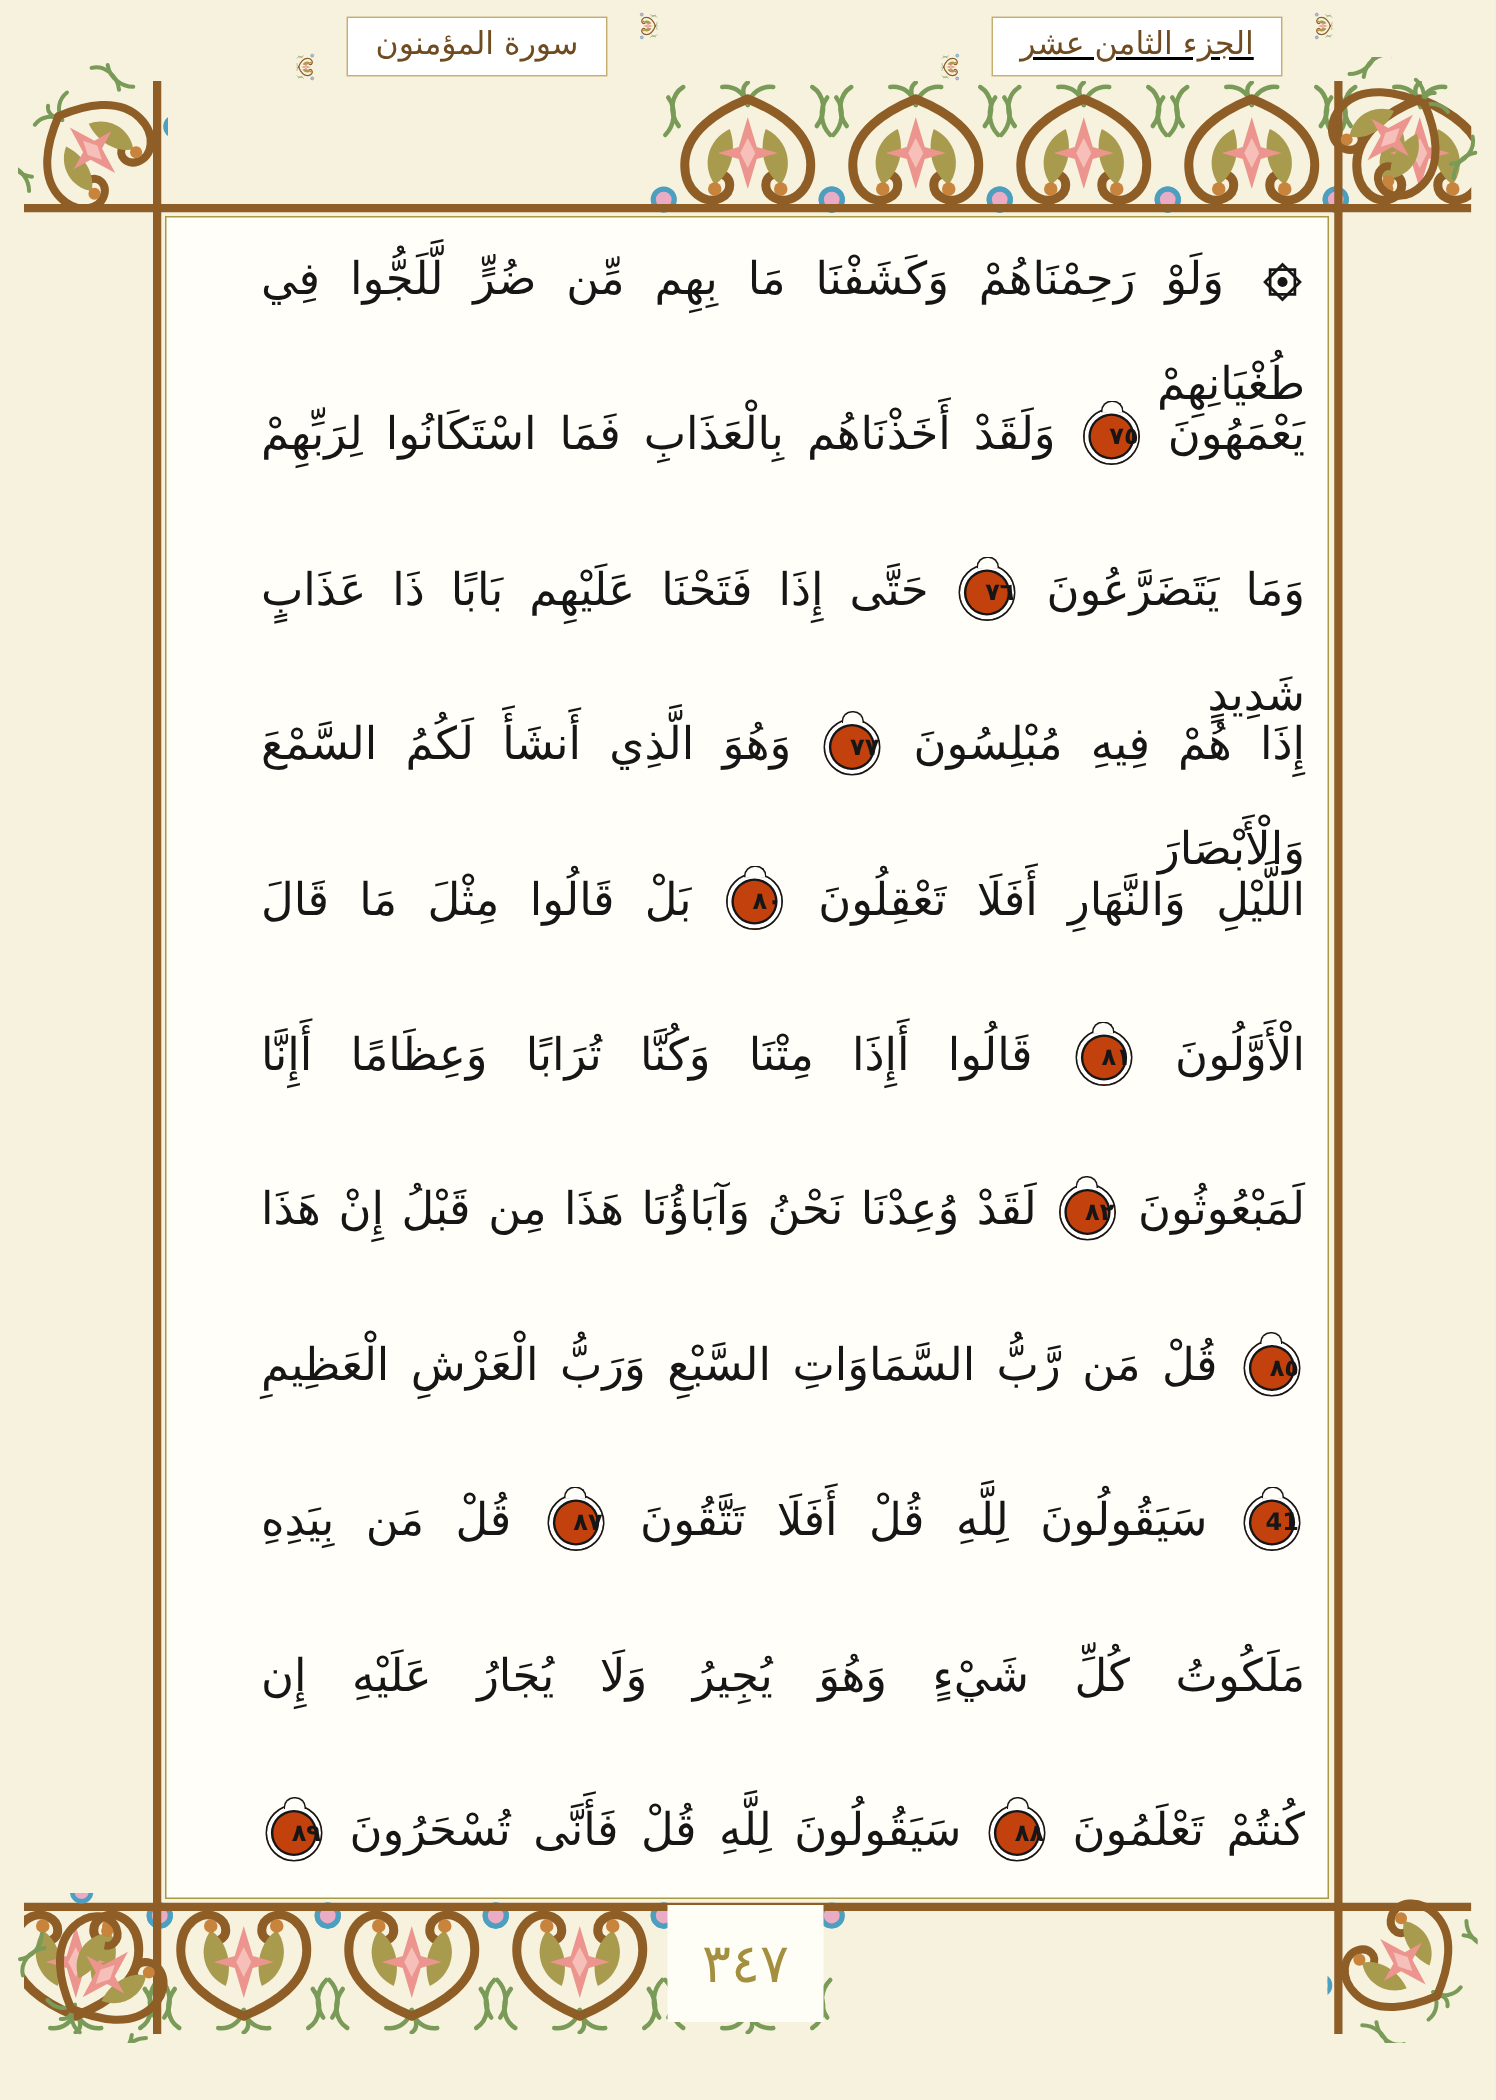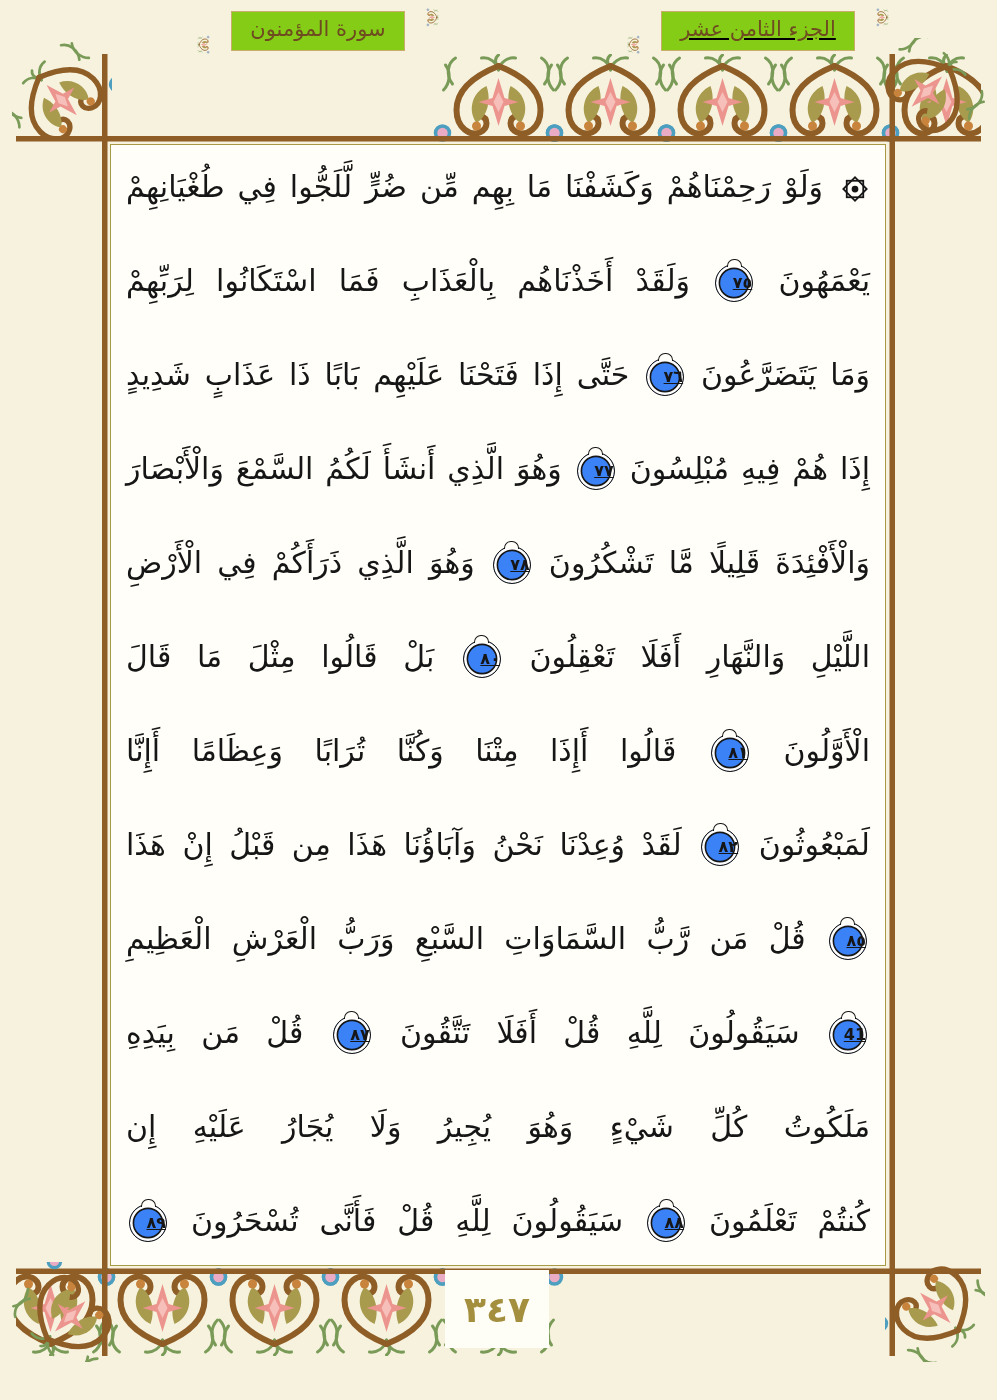--- a/index.html
+++ b/index.html
@@ -6,21 +6,21 @@
   .page{
     position:relative;width:997px;height:1400px;overflow:hidden;
     background:var(--c-page,#F6F2DE);
     font-family:"DejaVu Sans",sans-serif;
     margin:0 auto;
   }
   
   .cartouche{position:absolute;top:8px;height:46px;display:flex;align-items:center;justify-content:center;gap:0;}
   .cartouche .finial{flex:0 0 auto;line-height:0;}
   .cart-box{
-    border:1.3px solid #C8AD6E;background:#84cc16;
+    border:1.3px solid #C8AD6E;background:#ffffff;
     padding:4px 18px 6px 18px;font-size:21px;line-height:1.3;
     color:var(--c-header-text,#6E4B20);white-space:nowrap;direction:rtl;
   }
   .cart-surah{left:168px;width:300px;}
   .cart-juz{left:608px;width:300px;text-decoration:underline;}
   
   .band{position:absolute;overflow:hidden;line-height:0;}
   .band-top{left:16px;top:54px;width:965px;height:88px;}
   .band-bottom{left:16px;top:1268px;width:965px;height:88px;}
   .band-bottom svg{transform:rotate(180deg);}
@@ -41,42 +41,43 @@
   .lines{
     position:absolute;left:126px;top:152px;width:744px;height:1106px;
     display:flex;flex-direction:column;justify-content:space-between;
   }
   .qline{
     direction:rtl;unicode-bidi:embed;
     text-align:justify;text-align-last:justify;-moz-text-align-last:justify;
     font-size:30px;line-height:70px;height:72px;
     color:var(--c-ink,#161616);
     white-space:normal;
+    margin-left:48px;
   }
   .seg{letter-spacing:0;}
   .aya{
     display:inline-block;position:relative;box-sizing:border-box;
     width:38px;height:38px;margin:0 3px;vertical-align:middle;
     border:1.6px solid var(--c-ink,#161616);border-radius:50%;
-    background:#3b82f6;
+    background:#c2410c;
     box-shadow:inset 0 0 0 2.6px #fff, inset 0 0 0 4.2px var(--c-ink,#161616);
-    text-align:right;line-height:35px;font-size:16px;font-weight:bold;text-decoration:underline;
+    text-align:right;line-height:35px;font-size:16px;font-weight:bold;
   }
   .aya::before{ 
     content:"";position:absolute;top:-6px;left:10.5px;width:13px;height:7px;
     border:1.6px solid var(--c-ink,#161616);border-bottom:none;
     border-radius:7px 7px 0 0;background:var(--c-panel,#FFFEF8);
   }
   .hizb-wrap{display:inline-block;vertical-align:middle;margin-left:4px;line-height:0;}
   
   .pagenum-box{
     position:absolute;left:445px;top:1270px;width:104px;height:78px;
     background:#FFFEF6;display:flex;align-items:center;justify-content:center;
   }
-  .pagenum{font-size:36px;font-weight:bold;color:var(--c-pagenum,#A38F3E);}
+  .pagenum{font-size:36px;font-weight:normal;color:var(--c-pagenum,#A38F3E);}
 </style>
 </head>
 <body>
 
 <div class="page">
 
   <div id="defs-holder">
       <svg width="0" height="0" style="position:absolute" aria-hidden="true">
         <defs>
 <symbol id="motif" viewBox="0 0 112 88" overflow="visible">
@@ -204,21 +205,20 @@
       <div class="qline"><span class="hizb-wrap" title="۞"><svg width="30" height="30" viewBox="0 0 40 40">
   <g stroke="#161616" fill="none" stroke-width="2.4">
     <rect x="9" y="9" width="22" height="22"></rect>
     <rect x="9" y="9" width="22" height="22" transform="rotate(45 20 20)"></rect>
   </g>
             <circle cx="20" cy="20" r="4.5" fill="#161616"></circle>
           </svg></span> <span class="seg">وَلَوْ رَحِمْنَاهُمْ وَكَشَفْنَا مَا بِهِم مِّن ضُرٍّ لَّلَجُّوا فِي طُغْيَانِهِمْ</span> </div>
       <div class="qline"><span class="seg">يَعْمَهُونَ</span> <span class="aya">٧٥</span> <span class="seg">وَلَقَدْ أَخَذْنَاهُم بِالْعَذَابِ فَمَا اسْتَكَانُوا لِرَبِّهِمْ</span> </div>
       <div class="qline"><span class="seg">وَمَا يَتَضَرَّعُونَ</span> <span class="aya">٧٦</span> <span class="seg">حَتَّى إِذَا فَتَحْنَا عَلَيْهِم بَابًا ذَا عَذَابٍ شَدِيدٍ</span> </div>
       <div class="qline"><span class="seg">إِذَا هُمْ فِيهِ مُبْلِسُونَ</span> <span class="aya">٧٧</span> <span class="seg">وَهُوَ الَّذِي أَنشَأَ لَكُمُ السَّمْعَ وَالْأَبْصَارَ</span> </div>
-      <div class="qline"><span class="seg">وَالْأَفْئِدَةَ قَلِيلًا مَّا تَشْكُرُونَ</span> <span class="aya">٧٨</span> <span class="seg">وَهُوَ الَّذِي ذَرَأَكُمْ فِي الْأَرْضِ</span> </div>
       <div class="qline"><span class="seg">اللَّيْلِ وَالنَّهَارِ أَفَلَا تَعْقِلُونَ</span> <span class="aya">٨٠</span> <span class="seg">بَلْ قَالُوا مِثْلَ مَا قَالَ</span> </div>
       <div class="qline"><span class="seg">الْأَوَّلُونَ</span> <span class="aya">٨١</span> <span class="seg">قَالُوا أَإِذَا مِتْنَا وَكُنَّا تُرَابًا وَعِظَامًا أَإِنَّا</span> </div>
       <div class="qline"><span class="seg">لَمَبْعُوثُونَ</span> <span class="aya">٨٢</span> <span class="seg">لَقَدْ وُعِدْنَا نَحْنُ وَآبَاؤُنَا هَذَا مِن قَبْلُ إِنْ هَذَا</span> </div>
       <div class="qline"><span class="aya">٨٥</span> <span class="seg">قُلْ مَن رَّبُّ السَّمَاوَاتِ السَّبْعِ وَرَبُّ الْعَرْشِ الْعَظِيمِ</span> </div>
       <div class="qline"><span class="aya">41</span> <span class="seg">سَيَقُولُونَ لِلَّهِ قُلْ أَفَلَا تَتَّقُونَ</span> <span class="aya">٨٧</span> <span class="seg">قُلْ مَن بِيَدِهِ</span> </div>
       <div class="qline"><span class="seg">مَلَكُوتُ كُلِّ شَيْءٍ وَهُوَ يُجِيرُ وَلَا يُجَارُ عَلَيْهِ إِن</span> </div>
       <div class="qline"><span class="seg">كُنتُمْ تَعْلَمُونَ</span> <span class="aya">٨٨</span> <span class="seg">سَيَقُولُونَ لِلَّهِ قُلْ فَأَنَّى تُسْحَرُونَ</span> <span class="aya">٨٩</span> </div>
     </div>
 
   <div class="pagenum-box">

